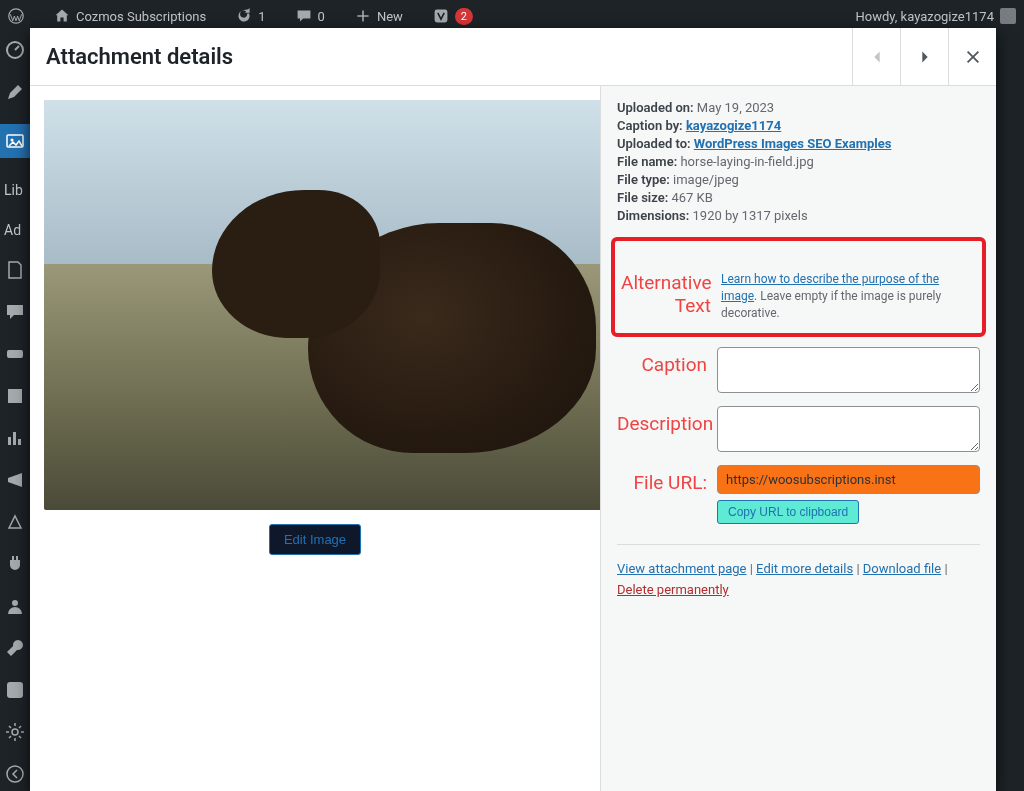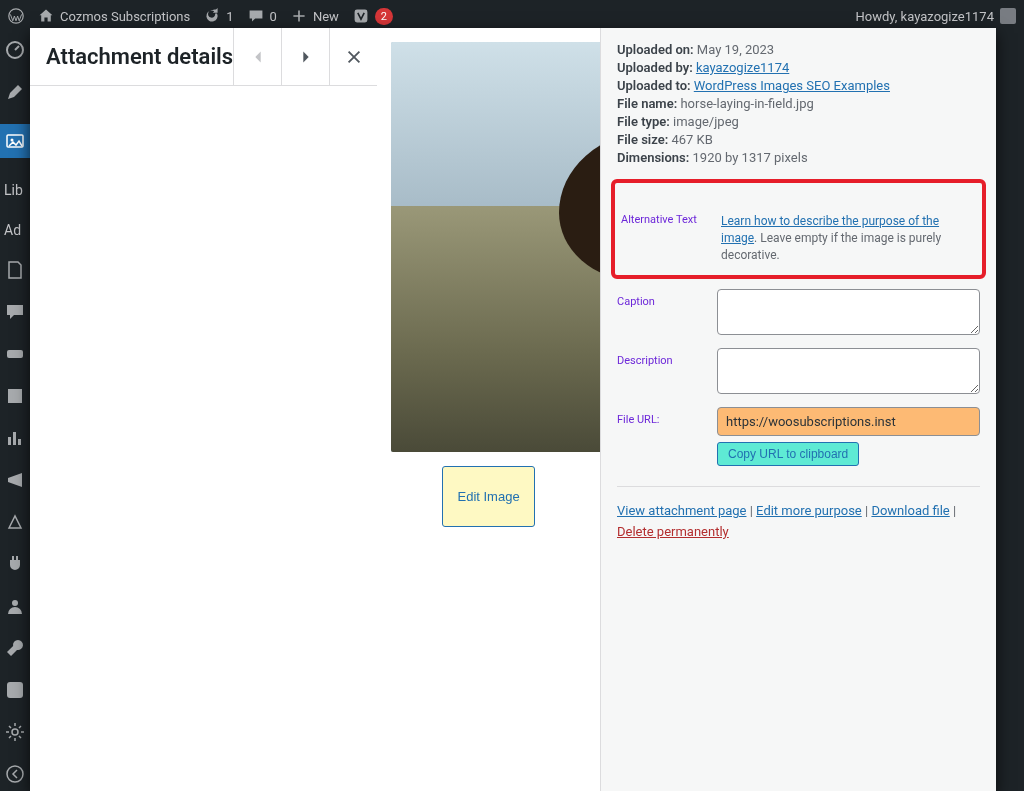--- a/index.html
+++ b/index.html
@@ -1,66 +1,66 @@
 <!DOCTYPE html>
 <html><head>
 <meta charset="utf-8">
 <style>
   * { box-sizing: border-box; margin: 0; padding: 0; }
   html, body { width: 1024px; height: 791px; font-family: -apple-system, BlinkMacSystemFont, "Segoe UI", Roboto, sans-serif; font-size: 13px; color: #3c434a; background: #1d2327; overflow: hidden; }
   a { color: #2271b1; text-decoration: underline; cursor: pointer; }
 
   
   .admin-bar { height: 32px; background: #1d2327; color: #c3c4c7; display: flex; align-items: center; padding: 0 8px; font-size: 13px; justify-content: space-between; }
-  .admin-bar-left, .admin-bar-right { display: flex; align-items: center; gap: 14px; }
+  .admin-bar-left, .admin-bar-right { display: flex; align-items: center; gap: 30px; }
   .admin-bar .item { display: flex; align-items: center; gap: 6px; color: #c3c4c7; }
   .admin-bar svg { width: 16px; height: 16px; fill: #a7aaad; }
   .badge-count { background: #d63638; color: #fff; border-radius: 9px; padding: 0 6px; font-size: 11px; line-height: 17px; min-width: 17px; text-align: center; }
   .avatar { width: 16px; height: 16px; background: #787c82; border-radius: 2px; }
 
   
   .left-sidebar { position: absolute; top: 32px; left: 0; width: 30px; height: calc(100% - 32px); background: #1d2327; display: flex; flex-direction: column; align-items: center; padding-top: 8px; gap: 22px; }
   .left-sidebar .si { width: 20px; height: 20px; display:flex; align-items:center; justify-content:center; }
   .left-sidebar .si svg { width: 20px; height: 20px; fill: #a7aaad; }
   .left-sidebar .si.active { background:#2271b1; width:30px; height:34px; display:flex; align-items:center; justify-content:center; }
   .left-sidebar .si.active svg { fill:#fff; }
   .left-sidebar .txt { color:#c3c4c7; font-size:14px; writing-mode: horizontal-tb; padding:2px 0 0 4px; align-self:flex-start; }
 
   
-  .modal { position: absolute; top: 28px; left: 30px; right: 28px; bottom: 0; background: #fff; display: flex; flex-direction: row; box-shadow: 0 5px 15px rgba(0,0,0,.7); }
+  .modal { position: absolute; top: 28px; left: 30px; right: 28px; bottom: 0; background: #fff; display: flex; flex-direction: column; box-shadow: 0 5px 15px rgba(0,0,0,.7); }
   .modal-header { display: flex; align-items: center; justify-content: space-between; height: 58px; border-bottom: 1px solid #dcdcde; }
   .modal-title { font-size: 22px; font-weight: 600; color: #1d2327; padding-left: 16px; }
   .modal-nav { display: flex; height: 100%; }
   .nav-btn { width: 48px; border-left: 1px solid #dcdcde; display: flex; align-items: center; justify-content: center; color: #50575e; cursor: pointer; background:#fff; }
   .nav-btn.disabled { color: #c3c4c7; cursor: default; }
   .nav-btn svg { width: 18px; height: 18px; fill: currentColor; }
 
   .modal-body { flex: 1; display: flex; overflow: hidden; }
   .preview-pane { flex: 1; padding: 14px 14px 0 14px; overflow: auto; text-align: center; }
   .preview-img { width: 600px; height: 410px; background: #b0c4d0; border-radius: 2px; position: relative; overflow: hidden; margin: 0 auto; }
   
   .preview-img .sky { position:absolute; inset:0 0 60% 0; background: linear-gradient(#cfe0e8,#a8bcc8); }
   .preview-img .ground { position:absolute; inset:40% 0 0 0; background: linear-gradient(#9a9878,#6b6a4f 60%, #4a4a38); }
   .preview-img .horse { position:absolute; left:44%; top:30%; width:48%; height:56%; background: radial-gradient(ellipse at 40% 40%, #3a2a1c 0%, #2a1d12 50%, #1a130c 100%); border-radius: 50% 40% 50% 40% / 60% 50% 50% 50%; filter: blur(0.5px); }
   .preview-img .mane { position:absolute; left:28%; top:22%; width:28%; height:36%; background:#2a1d12; border-radius: 60% 40% 50% 50%; }
 
-  .edit-btn { display:inline-block; margin: 14px auto 0; padding: 22px 14px; border: 1px solid #2271b1; background:#fef9c3; color:#2271b1; border-radius: 3px; cursor:pointer; font-size: 13px; }
+  .edit-btn { display:inline-block; margin: 14px auto 0; padding: 7px 14px; border: 1px solid #2271b1; background:#0f172a; color:#2271b1; border-radius: 3px; cursor:pointer; font-size: 13px; }
 
   .details-pane { width: 396px; border-left: 1px solid #dcdcde; background: #f6f7f7; padding: 14px 16px; overflow: auto; font-size: 13px; }
   .meta-line { margin-bottom: 3px; color:#646970; }
   .meta-line strong { color:#3c434a; font-weight:600; }
-  .meta-line a { font-weight:400; }
+  .meta-line a { font-weight:700; }
 
   .form-block { margin-top: 16px; }
   .form-row { display: flex; margin-bottom: 10px; }
-  .form-row > label { width: 100px; padding-right: 10px; padding-top: 6px; color:#6d28d9; font-size:11px; }
+  .form-row > label { width: 100px; text-align: right; padding-right: 10px; padding-top: 6px; color:#ef4444; font-size:19px; }
   .form-row .input-col { flex:1; }
   .input-col input[type=text], .input-col textarea { width: 100%; padding: 6px 8px; border: 1px solid #8c8f94; border-radius: 4px; background:#fff; font-size:13px; font-family:inherit; color:#2c3338; }
   .input-col textarea { min-height: 46px; resize: vertical; }
-  .input-col input[readonly] { background:#fdba74; }
+  .input-col input[readonly] { background:#f97316; }
   .help-text { font-size: 12px; color:#646970; margin-top:6px; line-height:1.4; }
   .copy-btn { margin-top:6px; padding:4px 10px; border:1px solid #2271b1; background:#5eead4; color:#2271b1; border-radius:3px; cursor:pointer; font-size:12px; }
 
   .red-box { border: 4px solid #e61e2a; border-radius: 6px; padding: 8px 6px 2px; margin: 14px -6px 10px; }
 
   .links-row { margin-top: 20px; padding-top: 14px; border-top: 1px solid #dcdcde; line-height: 1.6; font-size:13px; }
   .links-row a.danger { color:#b32d2e; }
   .sep { color:#646970; }
 </style>
 </head>
@@ -231,21 +231,21 @@
       <div class="preview-img">
         <div class="sky"></div>
           <div class="ground"></div>
           <div class="horse"></div>
           <div class="mane"></div>
       </div>
       <button class="edit-btn">Edit Image</button>
     </div>
     <div class="details-pane">
       <div class="meta-line"><strong>Uploaded on:</strong> <span>May 19, 2023</span></div>
-      <div class="meta-line"><strong>Uploaded by:</strong> <a>kayazogize1174</a></div>
+      <div class="meta-line"><strong>Caption by:</strong> <a>kayazogize1174</a></div>
       <div class="meta-line"><strong>Uploaded to:</strong> <a>WordPress Images SEO Examples</a></div>
       <div class="meta-line"><strong>File name:</strong> <span>horse-laying-in-field.jpg</span></div>
       <div class="meta-line"><strong>File type:</strong> <span>image/jpeg</span></div>
       <div class="meta-line"><strong>File size:</strong> <span>467 KB</span></div>
       <div class="meta-line"><strong>Dimensions:</strong> <span>1920 by 1317 pixels</span></div>
 
       <div class="red-box">
       <div class="form-block">
         <div class="form-row">
           <label>Alternative Text</label>
@@ -268,21 +268,21 @@
         <label>File URL:</label>
         <div class="input-col">
           <input type="text" readonly="" value="https://woosubscriptions.inst" style="">
           <button class="copy-btn">Copy URL to clipboard</button>
         </div>
       </div>
 
       <div class="links-row">
         <a>View attachment page</a>
         <span class="sep"> | </span>
-        <a>Edit more purpose</a>
+        <a>Edit more details</a>
         <span class="sep"> | </span>
         <a>Download file</a>
         <span class="sep"> | </span>
         <a class="danger">Delete permanently</a>
       </div>
     </div>
   </div>
 </div>
 
 </body></html>

